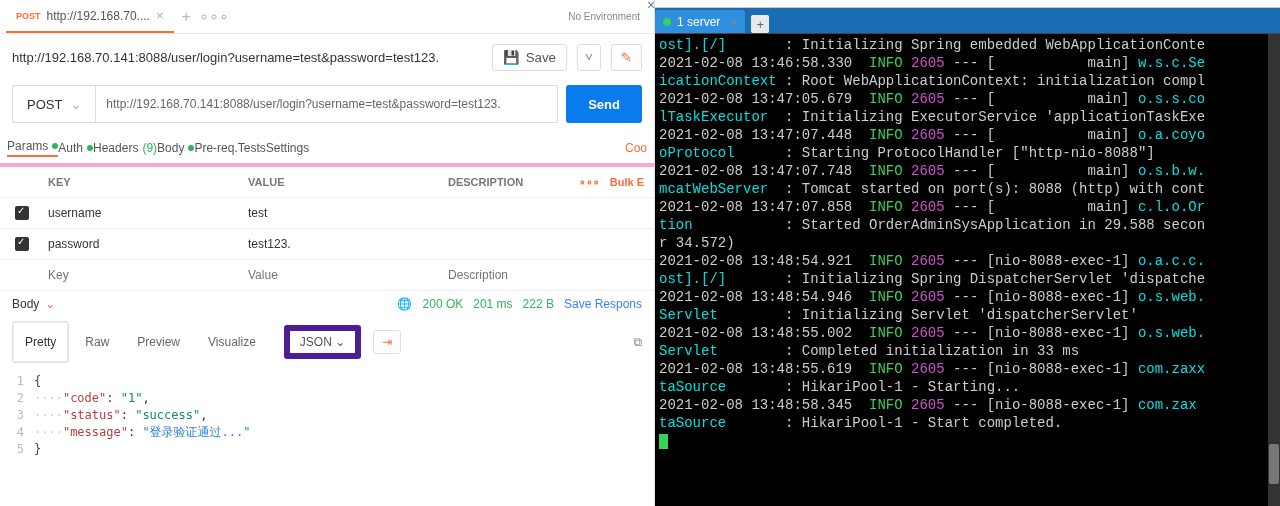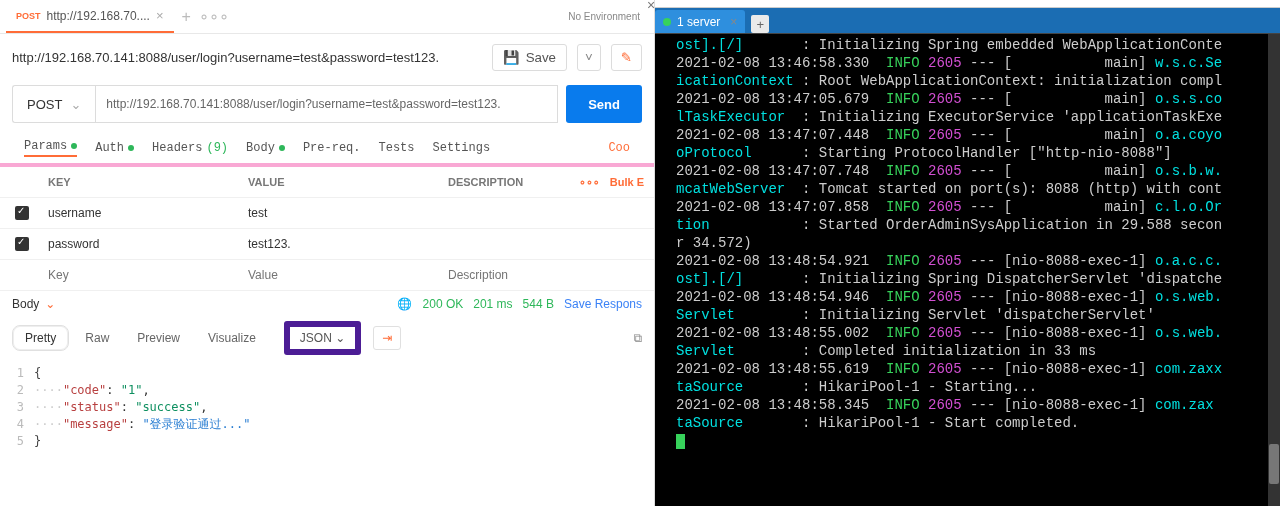--- a/index.html
+++ b/index.html
@@ -22,21 +22,21 @@
 .save-btn { display: inline-flex; align-items: center; gap: 6px; border: 1px solid #dcdcdc; background: #fff; padding: 5px 10px; border-radius: 3px; color: #555; cursor: pointer; }
 .save-drop { border: 1px solid #dcdcdc; background: #fff; padding: 5px 7px; border-radius: 3px; color: #888; cursor: pointer; }
 .edit-btn { border: 1px solid #dcdcdc; background: #fff; padding: 5px 9px; border-radius: 3px; color: #ff6c37; cursor: pointer; }
 
 .method-row { display: flex; align-items: stretch; padding: 4px 12px 10px 12px; gap: 0; }
 .method-sel { display: flex; align-items: center; gap: 8px; border: 1px solid #dcdcdc; border-right: none; border-radius: 3px 0 0 3px; padding: 0 14px; height: 38px; font-size: 13px; color: #333; background: #fff; cursor: pointer; }
 .method-sel .chev { color: #aaa; }
 .url-input { flex: 1; border: 1px solid #dcdcdc; height: 38px; padding: 0 10px; font-size: 12px; color: #666; outline: none; }
 .send-btn { background: #097bed; color: #fff; border: none; padding: 0 22px; height: 38px; font-size: 13px; font-weight: 600; margin-left: 8px; border-radius: 3px; cursor: pointer; }
 
-.sub-tabs { display: flex; align-items: center; gap: 18px; padding: 0 24px; height: 30px; font-size: 12px; color: #555; font-family: Liberation Mono, monospace; }
+.sub-tabs { display: flex; align-items: center; padding: 0 7px; height: 30px; font-size: 12px; color: #555; }
 .sub-tabs .itm { cursor: pointer; display: inline-flex; align-items: center; gap: 4px; }
 .sub-tabs .itm.active { border-bottom: 2px solid #ff6c37; padding-bottom: 2px; }
 .dot-g { width: 6px; height: 6px; border-radius: 50%; background: #2eb75a; display: inline-block; }
 .badge { color: #2eb75a; }
 .cookies { margin-left: auto; color: #ff6c37; cursor: pointer; }
 
 .params-table { border-top: 4px solid #f9a8d4; }
 .params-table .row { display: flex; align-items: center; height: 31px; border-bottom: 1px solid #f0f0f0; }
 .params-table .cbcol { width: 44px; display: flex; justify-content: center; }
 .params-table .cb { width: 14px; height: 14px; border-radius: 2px; background: #333; position: relative; }
@@ -53,21 +53,21 @@
 .resp-bar { display: flex; align-items: center; padding: 6px 12px; font-size: 12px; gap: 10px; }
 .resp-bar .body-sel { display:inline-flex; align-items:center; gap:6px; cursor:pointer; }
 .resp-bar .chev-o { color: #ff6c37; }
 .resp-bar .spacer { flex: 1; }
 .globe { color: #999; }
 .status-ok { color: #2eb75a; }
 .latency, .size { color: #2eb75a; }
 .save-resp { color: #3b82f6; cursor:pointer; }
 
 .resp-tabs { display: flex; align-items: center; gap: 4px; padding: 4px 12px 6px 12px; }
-.resp-tabs .rtab { padding: 5px 12px; color: #666; cursor: pointer; border-radius:8px; }
+.resp-tabs .rtab { padding: 13px 12px; color: #666; cursor: pointer; border-radius:3px; }
 .resp-tabs .rtab.active { background: #fff; border:1px solid #e0e0e0; box-shadow:0 0 0 1px #eee inset; color:#333; }
 .resp-tabs .json-sel { margin-left: 12px; border:6px solid #4c1d95; padding:4px 10px; border-radius:3px; color:#555; cursor:pointer; }
 .resp-tabs .wrap-ic { margin-left:8px; border:1px solid #e0e0e0; padding:4px 8px; border-radius:3px; color:#ff6c37; cursor:pointer; }
 .resp-tabs .copy-ic { margin-left:auto; color:#888; cursor:pointer; }
 
 .code-area { font-family: Consolas, monospace; font-size: 12px; padding: 4px 0 0 0; line-height: 17px; }
 .code-area .ln { display:flex; }
 .code-area .gut { width: 34px; text-align:right; color:#bbb; padding-right:10px; user-select:none; }
 .code-area .src { flex:1; white-space:pre; }
 .tk-br { color:#444; }
@@ -76,21 +76,21 @@
 .tk-blue { color:#2a7ed2; }
 .dotline { color:#ccc; }
 
 
 .term-tabs { height: 26px; display:flex; align-items:flex-end; border-bottom:1px solid #444; background:#1b6db3; }
 .term-tab { display:flex; align-items:center; gap:6px; background:#2e8fde; color:#fff; padding:3px 8px; font-size:12px; border-radius:3px 3px 0 0; height:23px; }
 .term-tab .dotg { width:8px; height:8px; border-radius:50%; background:#37d25b; }
 .term-tab .tx { color:#888; margin-left:4px; font-size:12px; cursor:pointer; }
 .term-plus { margin-left:6px; background:#eaeaea; width:18px; height:18px; border-radius:2px; display:flex; align-items:center; justify-content:center; color:#666; cursor:pointer; font-size:13px; }
 
-.term-body { flex:1; background:#000; color:#ccc; font-family: Consolas, "Courier New", monospace; font-size: 14px; line-height: 18px; padding: 2px 21px; white-space:pre; overflow:hidden; position:relative; }
+.term-body { flex:1; background:#000; color:#ccc; font-family: Consolas, "Courier New", monospace; font-size: 14px; line-height: 18px; padding: 2px 4px; white-space:pre; overflow:hidden; position:relative; }
 .c-cyan { color:#00e0e0; }
 .c-green { color:#37d25b; }
 .c-mag { color:#d24fd2; }
 .cursor-blk { display:inline-block; width:9px; height:15px; background:#37d25b; vertical-align:middle; }
 .scrollbar { position:absolute; right:0; top:0; width:12px; height:100%; background:#333; }
 .scrollbar .thumb { position:absolute; right:1px; width:10px; background:#777; border-radius:2px; }
 </style>
 </head>
 <body>
 
@@ -187,21 +187,21 @@
 
     <div class="resp-bar">
       <span class="body-sel">
           <span>Body</span> 
           <span class="chev-o">⌄</span>
         </span>
       <span class="spacer"></span>
       <span class="globe">🌐</span>
       <span class="status-ok">200 OK</span>
       <span class="latency">201 ms</span>
-      <span class="size">544 B</span>
+      <span class="size">222 B</span>
       <span class="save-resp">Save Respons</span>
     </div>
 
     <div class="resp-tabs">
       <span class="rtab active">Pretty</span>
       <span class="rtab">Raw</span>
       <span class="rtab">Preview</span>
       <span class="rtab">Visualize</span>
       <span class="json-sel"><span>JSON</span> <span>⌄</span></span>
       <span class="wrap-ic">⇥</span>

